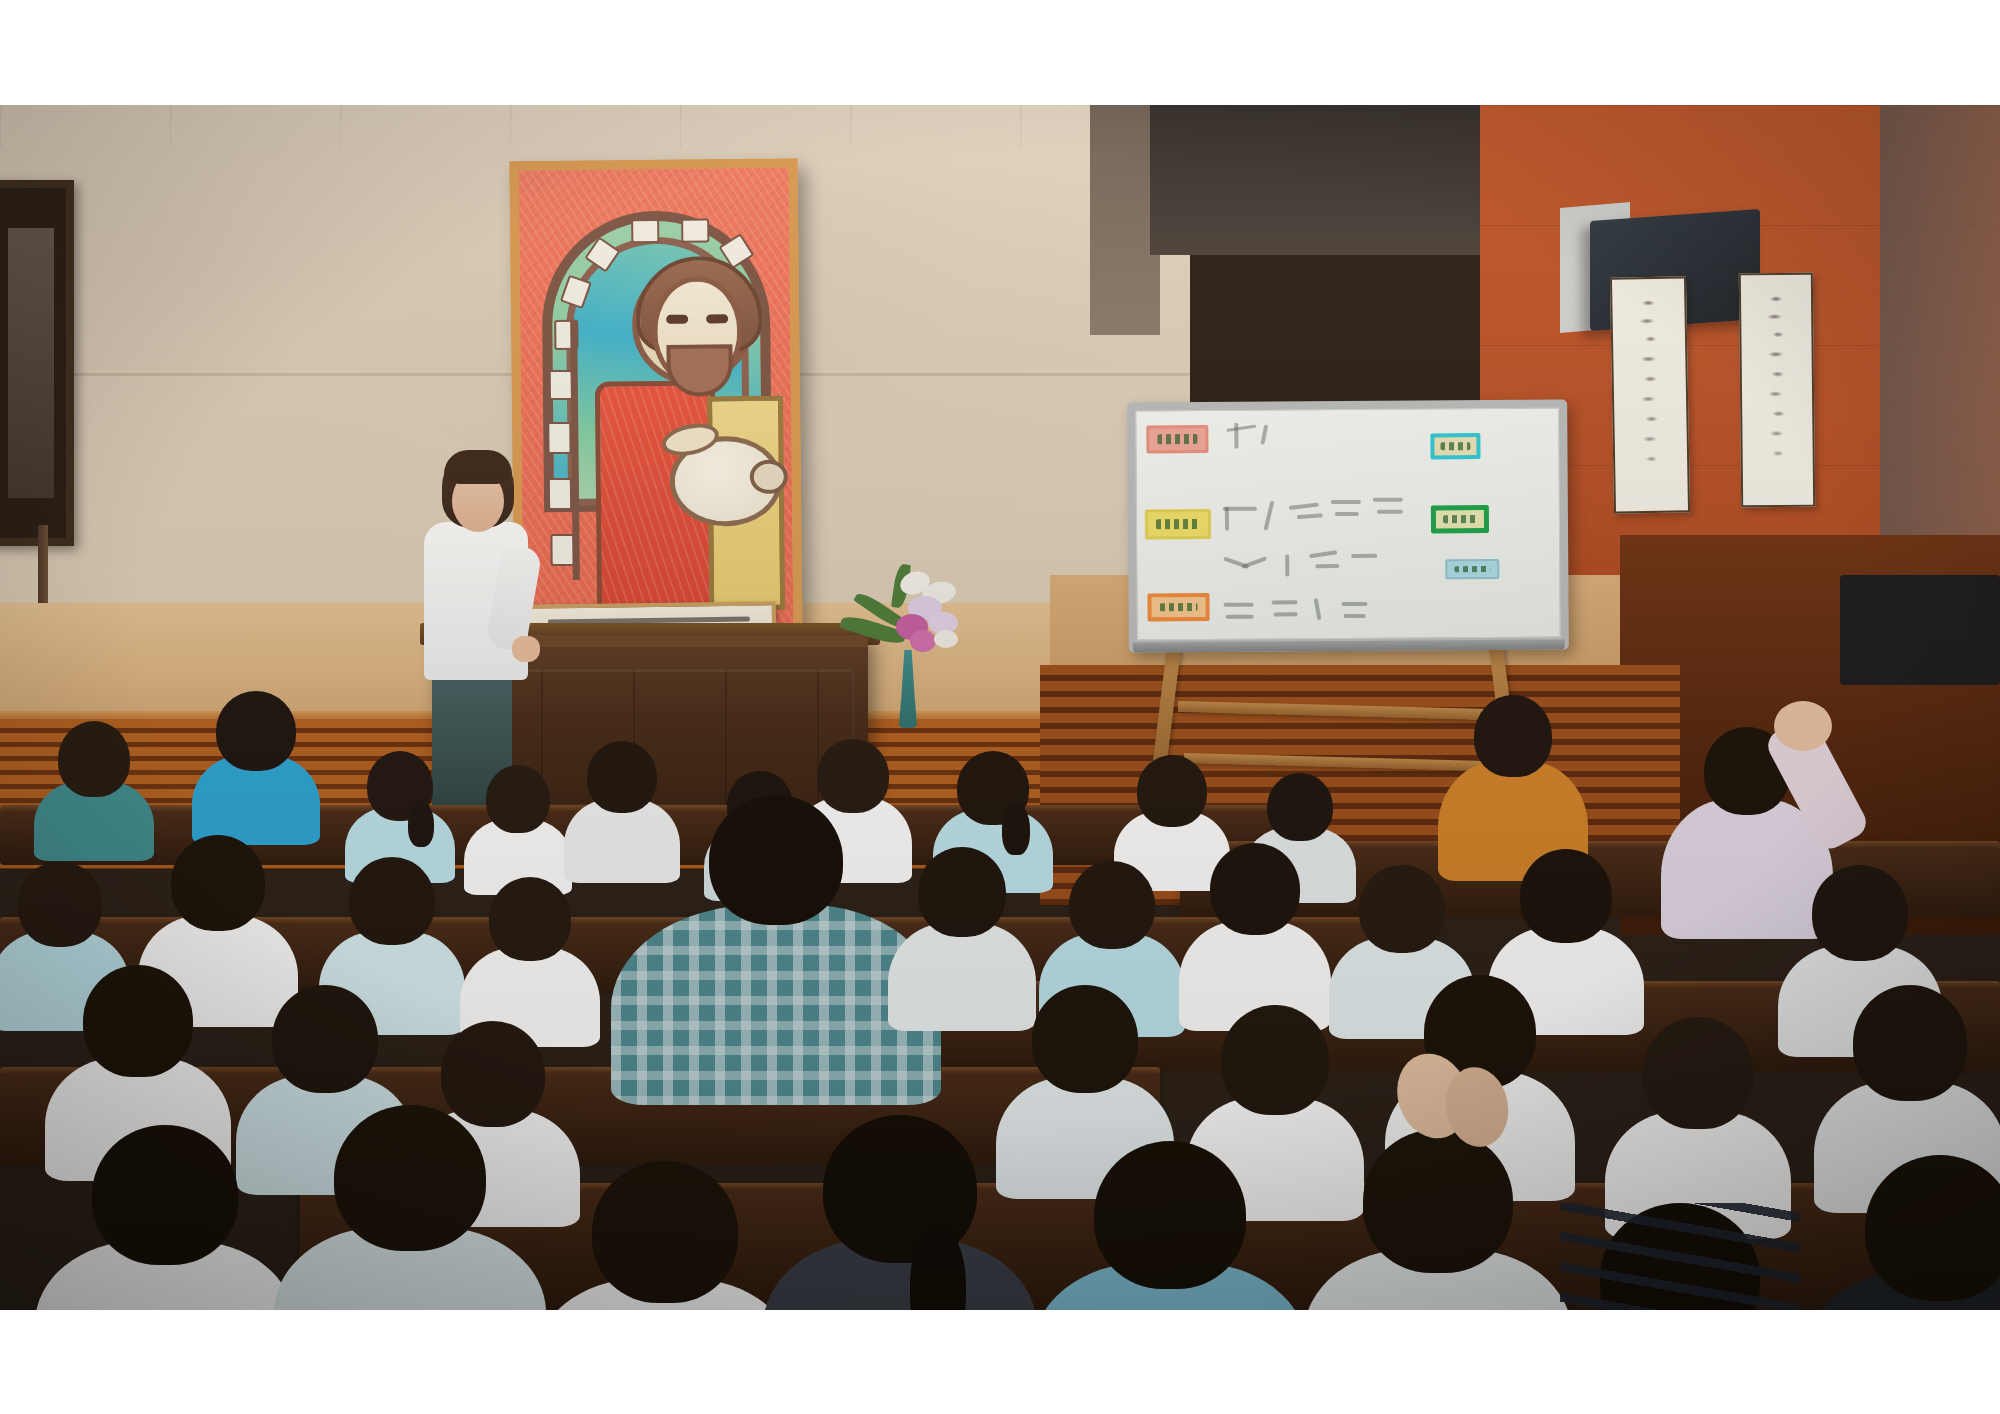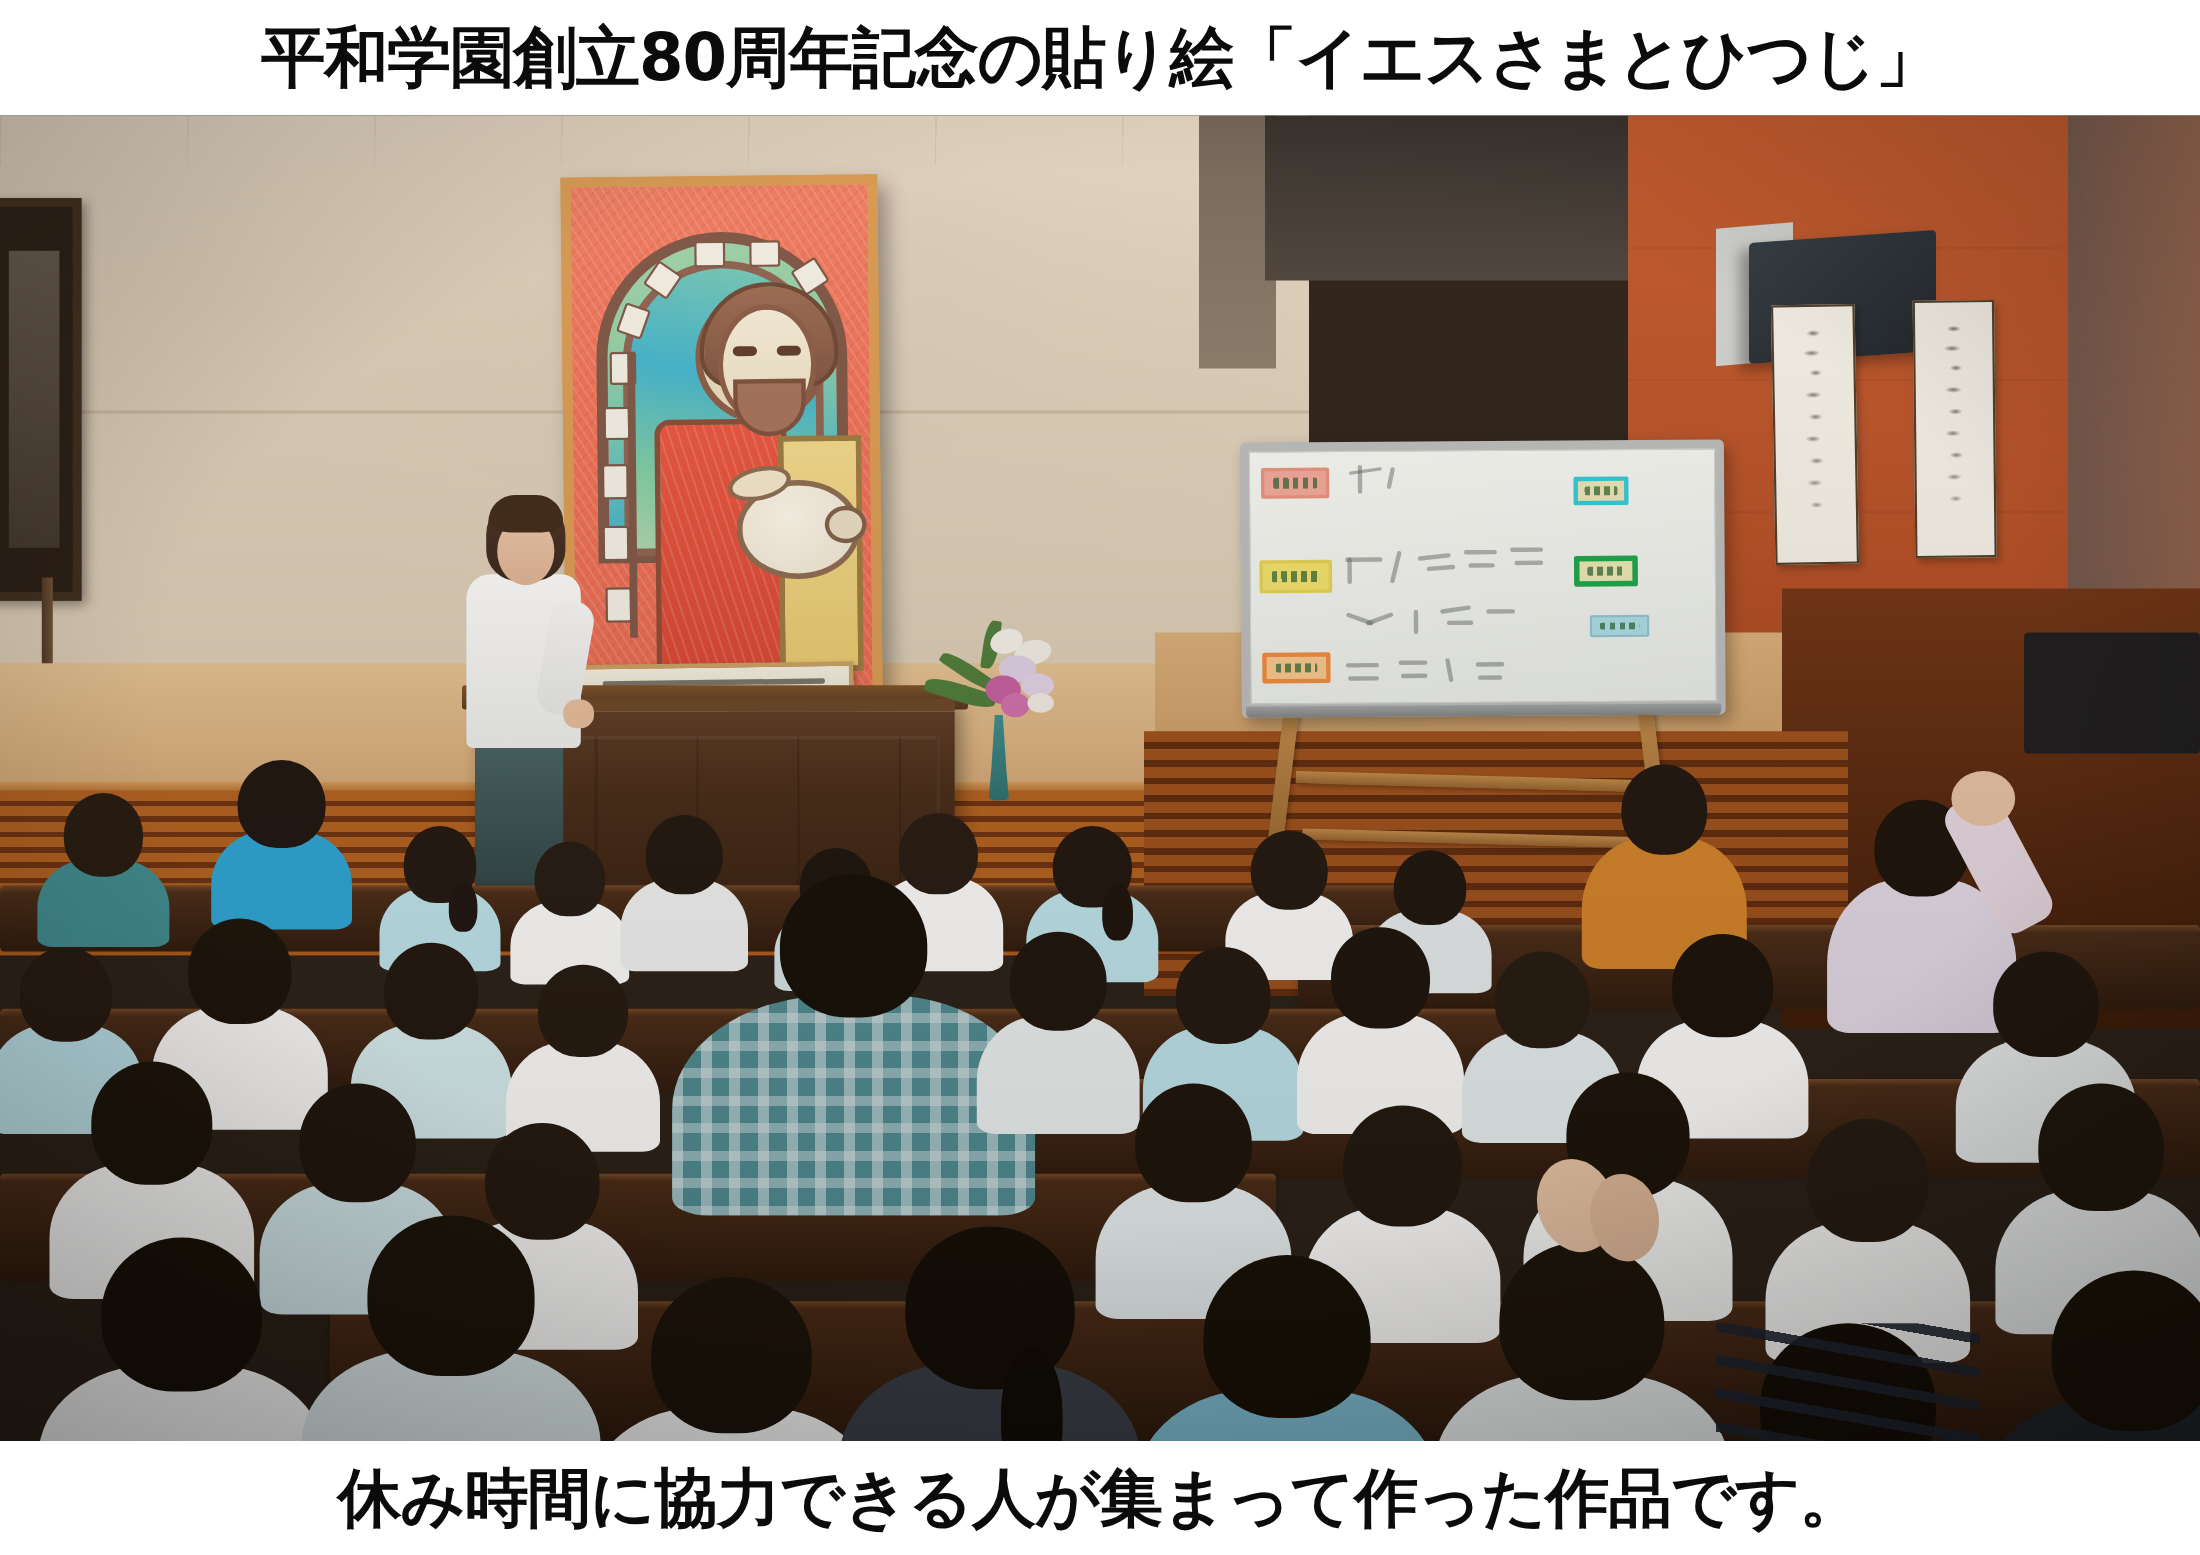--- a/index.html
+++ b/index.html
@@ -416,23 +416,20 @@
   .warmcast{
     position:absolute;inset:0;pointer-events:none;
     background:linear-gradient(180deg,rgba(255,200,140,.05),rgba(10,5,0,.16));
   }
 </style>
 </head>
 <body>
 
 <div class="slide">
 
-  <div class="title-band">
-    <div class="title-text">平和学園創立80周年記念の貼り絵「イエスさまとひつじ」</div>
-  </div>
 
   <div class="photo">
 
     <div class="wall-concrete"></div>
     <div class="wall-seam" style="left:0;top:268px;width:1190px;height:3px;"></div>
     <div class="ceiling-dark2"></div>
     <div class="ceiling-dark"></div>
 
     <div class="wall-orange-left"></div>
     <div class="wall-orange"></div>
@@ -780,17 +777,14 @@
 
       <div class="hand" style="left:1398px;top:948px;width:70px;height:86px;background:#e9c5a6;transform:rotate(-18deg);"></div>
       <div class="hand" style="left:1446px;top:962px;width:62px;height:80px;background:#e0b99a;transform:rotate(-10deg);"></div>
 
     </div>
 
     <div class="warmcast"></div>
     <div class="vignette"></div>
   </div>
 
-  <div class="caption-band">
-    <div class="caption-text">休み時間に協力できる人が集まって作った作品です。</div>
-  </div>
 
 </div>
 
 </body></html>

